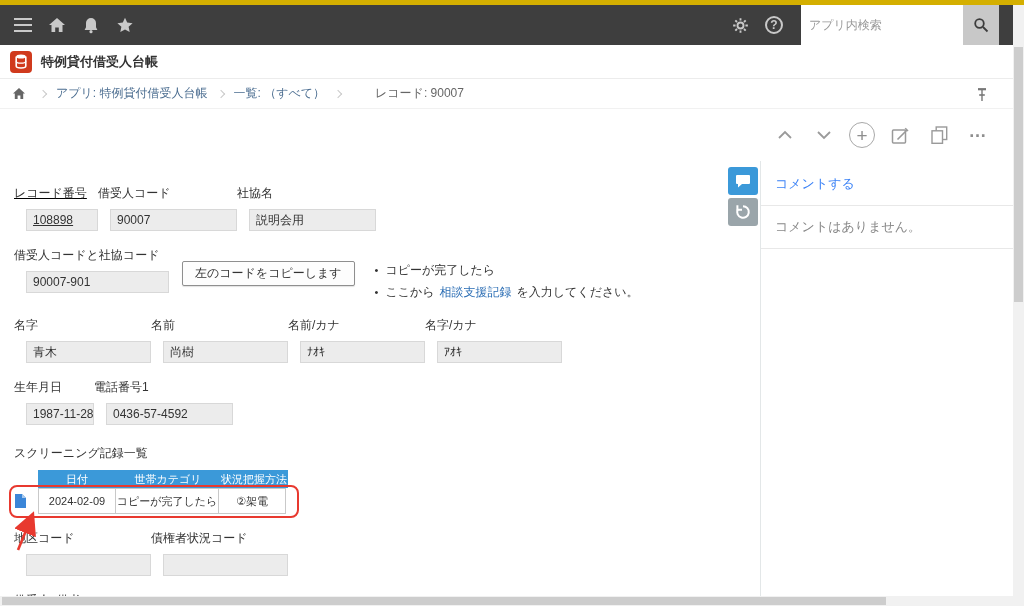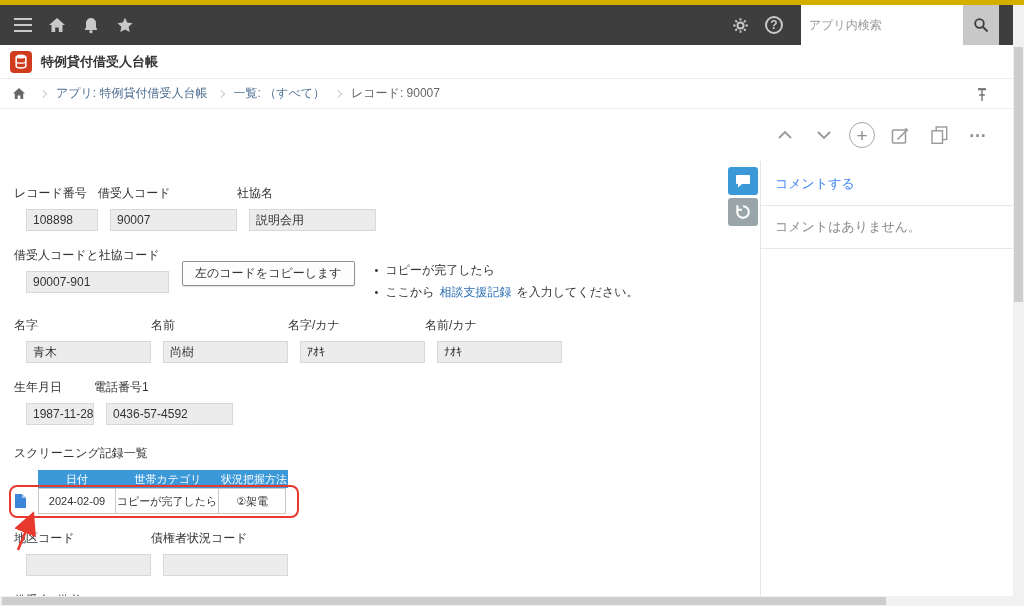--- a/index.html
+++ b/index.html
@@ -25,39 +25,39 @@
   
   .app-bar{height:34px;background:#fff;display:flex;align-items:center;padding-left:10px;border-bottom:1px solid #ececec;}
   .app-icon{width:22px;height:22px;background:#d03a1d;border-radius:4px;display:flex;align-items:center;justify-content:center;margin-right:9px;cursor:pointer;}
   .app-title{font-size:13px;font-weight:bold;color:#333;cursor:pointer;}
 
   
   .breadcrumb{height:30px;display:flex;align-items:center;padding-left:12px;font-size:12px;color:#666;border-bottom:1px solid #f1f1f1;position:relative;}
   .bc-home{display:flex;align-items:center;cursor:pointer;margin-right:4px;}
   .bc-sep{display:inline-block;width:6px;height:6px;border:solid #c9c9c9;border-width:0 1px 1px 0;transform:rotate(-45deg);margin:0 10px;}
   .bc-link{color:#4c6e91;cursor:pointer;}
-  .bc-current{color:#666;}
+  .bc-current{color:#666;margin-left:24px;}
   .bc-pin{position:absolute;right:36px;top:8px;cursor:pointer;}
 
   
   .record-toolbar{height:52px;display:flex;align-items:center;justify-content:flex-end;gap:11px;padding-right:32px;}
   .tb-icon{width:28px;height:28px;display:flex;align-items:center;justify-content:center;cursor:pointer;color:#9a9a9a;}
   .tb-plus{width:26px;height:26px;border:1px solid #a8a8a8;border-radius:50%;font-size:19px;font-weight:300;line-height:1;color:#8e8e8e;}
   .tb-ellipsis{font-size:18px;font-weight:bold;letter-spacing:1px;padding-bottom:8px;color:#8e8e8e;}
 
   
   .content-row{display:flex;height:435px;}
   .main-form{flex:1;padding:24px 0 0 14px;position:relative;}
 
   
   .field-row{display:flex;margin-bottom:16px;}
   .field{margin-right:12px;}
   .field-label{font-size:12px;color:#333;margin-bottom:7px;white-space:nowrap;}
   .field-box{height:22px;background:#ececec;border:1px solid #d8d8d8;font-size:12px;color:#333;line-height:20px;padding:0 6px;white-space:nowrap;margin-left:12px;}
-  .w72{width:72px;}.w127{width:127px;}.w143{width:143px;}.w125{width:125px;}.w68{width:68px;}.w213{width:213px;}
+  .w72{width:72px;text-decoration:underline;}.w127{width:127px;}.w143{width:143px;}.w125{width:125px;}.w68{width:68px;}.w213{width:213px;}
 
   .row-copy{margin-bottom:14px;align-items:flex-start;}
   .copy-btn{margin:14px 10px 0 13px;height:25px;padding:0 12px;background:#fdfdfd;border:1px solid #8f8f8f;border-radius:2px;font-size:12px;color:#333;cursor:pointer;font-family:Liberation Serif, serif;box-shadow:0 1px 1px rgba(0,0,0,.12);}
   .notes{margin-top:12px;font-size:12px;color:#333;}
   .note-line{display:flex;align-items:center;line-height:1.85;}
   .bullet{margin:0 7px 0 10px;font-size:11px;}
   .note-link{color:#2d6fb5;cursor:pointer;margin:0 5px;}
 
   
   .screening{margin-top:20px;}
@@ -241,26 +241,26 @@
     <div class="field-row">
       <div class="field w125">
         <div class="field-label">名字</div>
         <div class="field-box w125">青木</div>
       </div>
       <div class="field w125">
         <div class="field-label">名前</div>
         <div class="field-box w125">尚樹</div>
       </div>
       <div class="field w125">
+        <div class="field-label">名前/カナ</div>
+        <div class="field-box w125">ﾅｵｷ</div>
+      </div>
+      <div class="field w125">
         <div class="field-label">名字/カナ</div>
         <div class="field-box w125">ｱｵｷ</div>
-      </div>
-      <div class="field w125">
-        <div class="field-label">名前/カナ</div>
-        <div class="field-box w125">ﾅｵｷ</div>
       </div>
     </div>
 
     <div class="field-row">
       <div class="field w68">
         <div class="field-label">生年月日</div>
         <div class="field-box w68">1987-11-28</div>
       </div>
       <div class="field w127">
         <div class="field-label">電話番号1</div>

